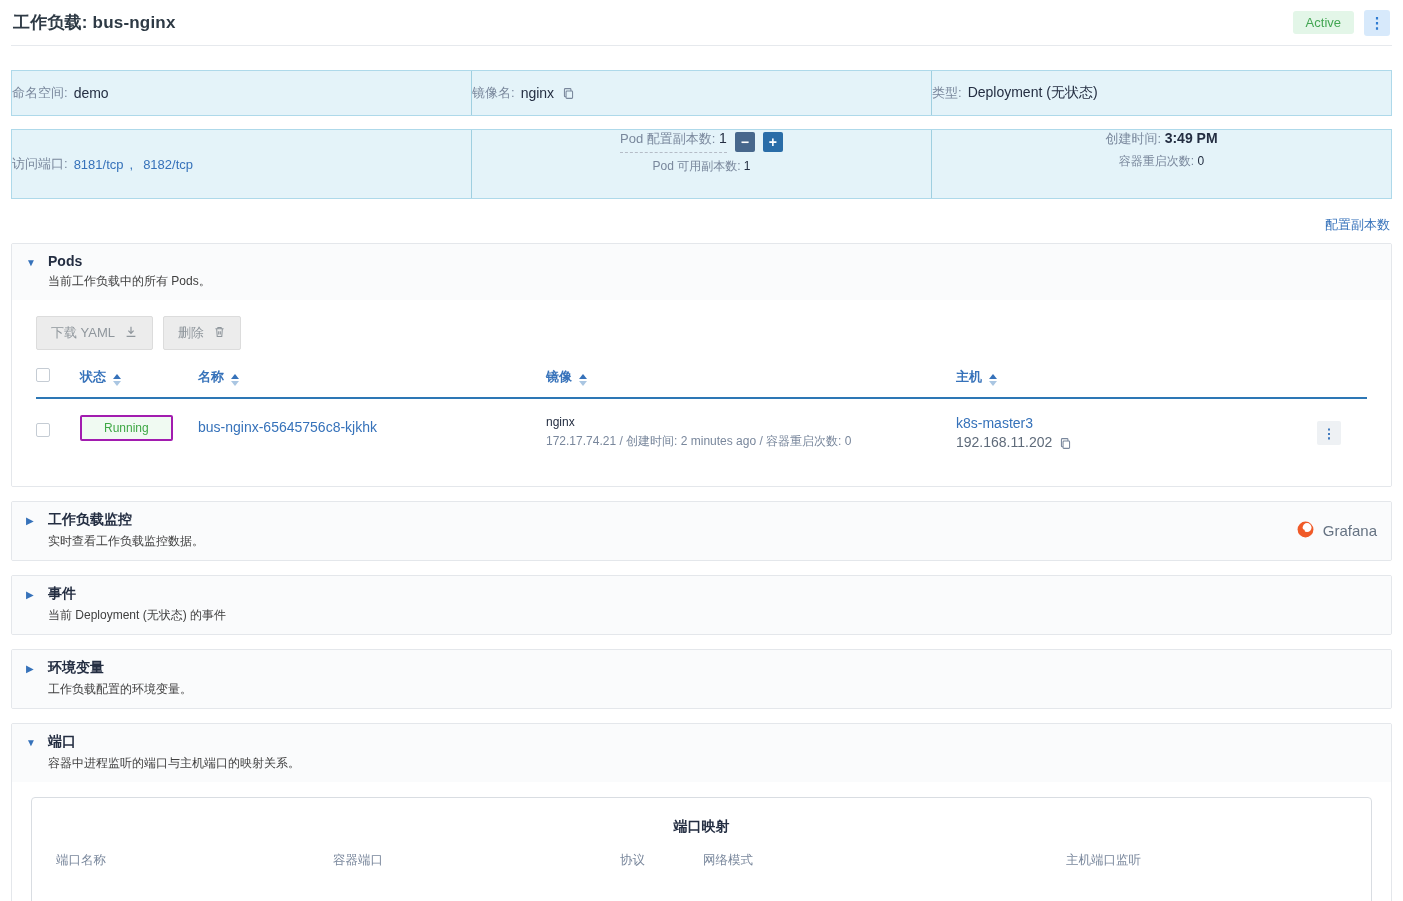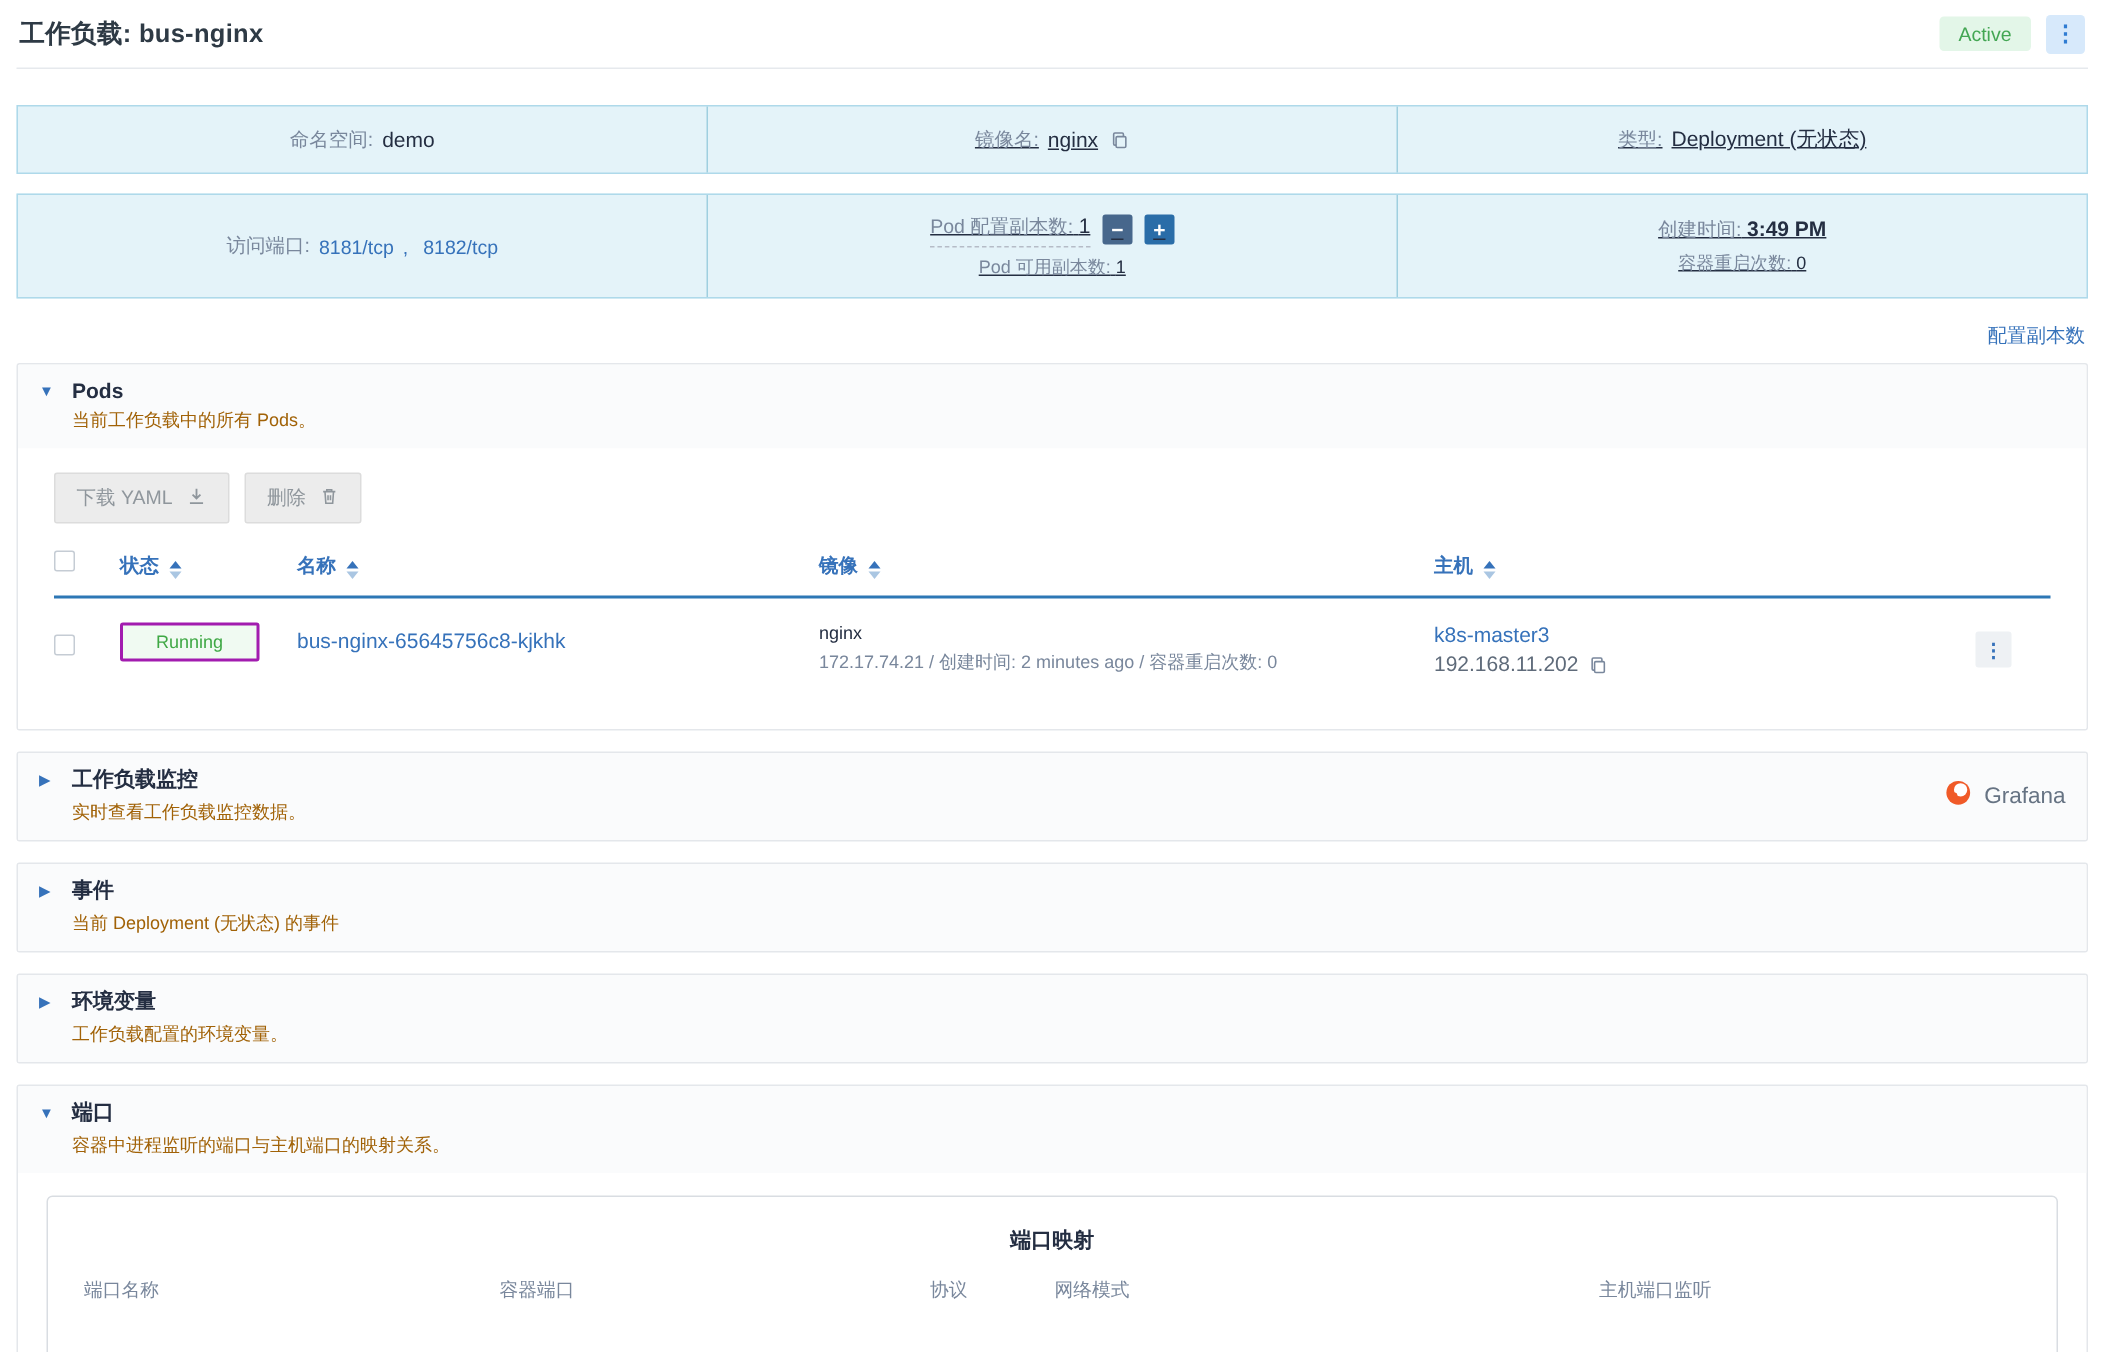--- a/index.html
+++ b/index.html
@@ -28,24 +28,24 @@
     color: #2f7cd2; font-size: 15px; font-weight: 700; cursor: pointer; line-height: 1;
   }
 
   
   .info-bar {
     display: flex; background: #e4f3f9; border: 1px solid #aed9ea; align-items: stretch;
   }
   .bar1 { margin-top: 24px; height: 46px; }
   .bar2 { margin-top: 13px; height: 70px; }
   .info-cell {
-    flex: 1; display: flex; align-items: center; justify-content: center; gap: 6px;
+    flex: 1; display: flex; align-items: center; gap: 6px;
     font-size: 13px;
   }
-  .info-cell + .info-cell { border-left: 1px solid #9fcfe0; text-decoration: underline; }
+  .info-cell + .info-cell { border-left: 1px solid #9fcfe0; }
   .info-cell.stacked { flex-direction: column; gap: 5px; }
   .lbl { color: #79879c; }
   .val { color: #242e42; font-size: 14px; }
   .val.bold { font-weight: 700; }
   .blue-link { color: #3672ba; text-decoration: none; cursor: pointer; }
   .sep { color: #3672ba; margin-right: 4px; }
   .copy-icon { display: inline-flex; vertical-align: -2px; cursor: pointer; margin-left: 2px; }
 
   .rep-line { display: flex; align-items: center; gap: 8px; }
   .dashed { border-bottom: 1px dashed #b5bcc7; padding-bottom: 4px; }
@@ -62,21 +62,21 @@
   .expand-all { color: #3672ba; font-size: 13px; cursor: pointer; text-decoration: none; }
 
   
   .section { border: 1px solid #e4e7eb; border-radius: 2px; margin-bottom: 14px; background: #fff; overflow: hidden; }
   .section-header {
     display: flex; align-items: flex-start; gap: 10px; padding: 9px 14px 10px;
     background: #fafbfc; cursor: pointer;
   }
   .tri { color: #3672ba; font-size: 10px; width: 12px; margin-top: 4px; flex: none; }
   .sec-title { font-size: 14px; font-weight: 700; color: #242e42; }
-  .sec-sub { font-size: 12px; color: #a16207; margin-top: 4px; }
+  .sec-sub { font-size: 12px; color: #404040; margin-top: 4px; }
   .section-header-right { margin-left: auto; align-self: center; }
   .grafana { display: flex; align-items: center; gap: 8px; color: #667383; font-size: 15px; }
 
   
   .pods-content { padding: 16px 24px 26px; background: #fff; }
   .toolbar { display: flex; gap: 10px; align-items: flex-end; }
   .tool-btn {
     display: inline-flex; align-items: center; gap: 9px;
     background: #ececec; border: 1px solid #dcdcdc; color: #8f969c;
     font-size: 13px; padding: 7px 14px; border-radius: 2px; cursor: not-allowed;

